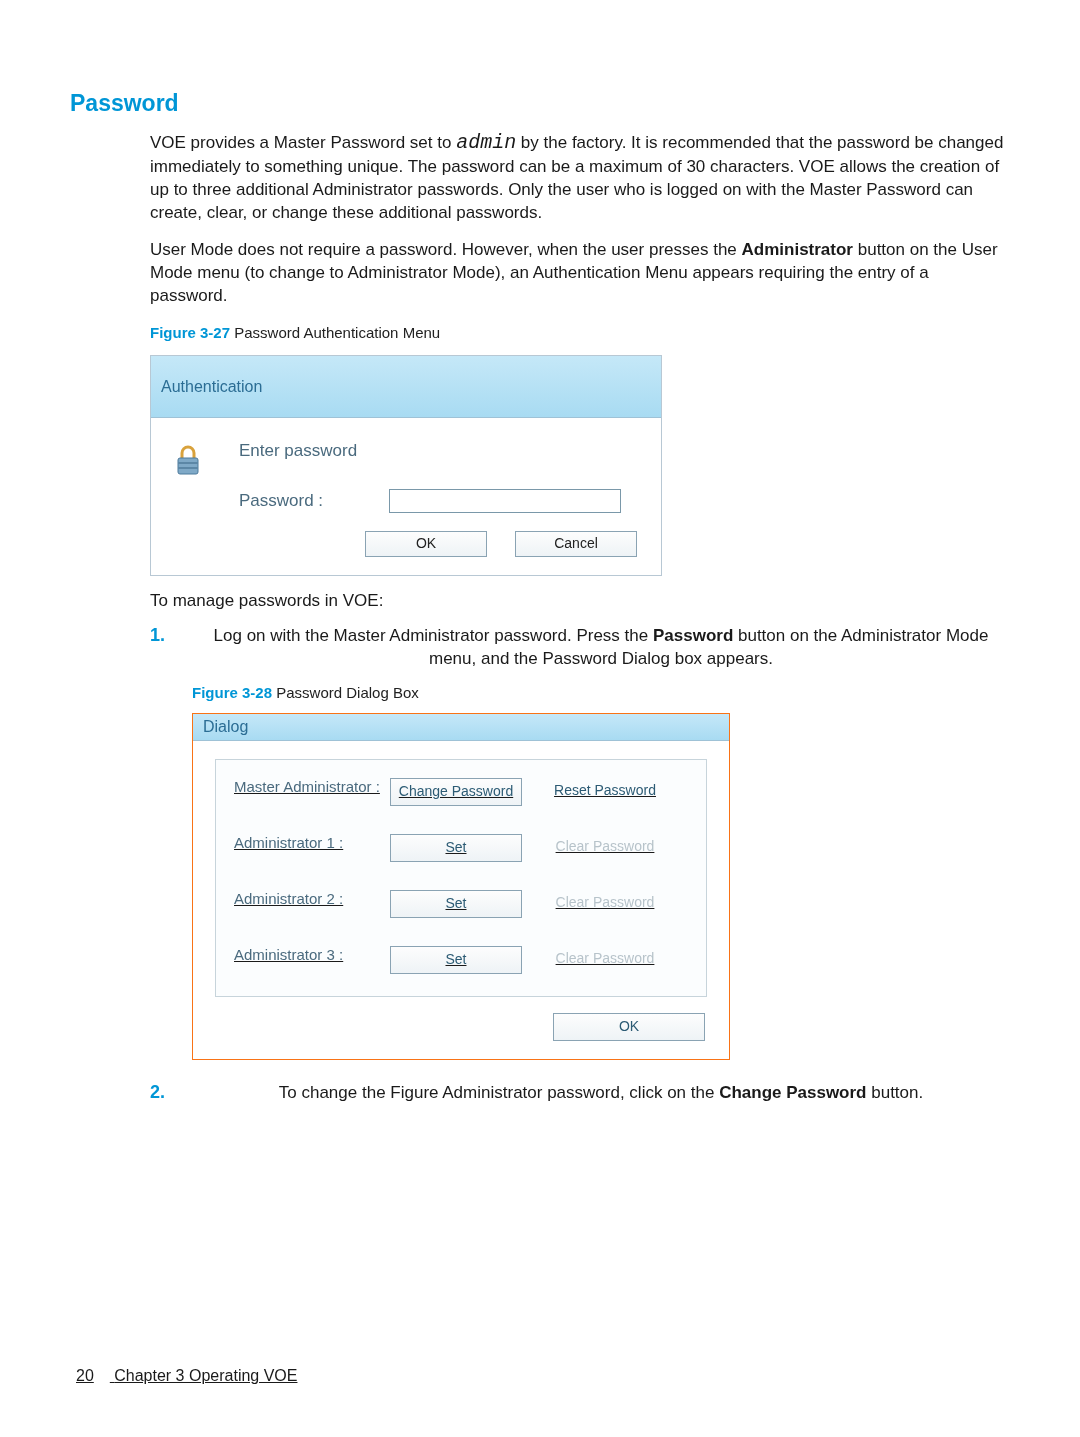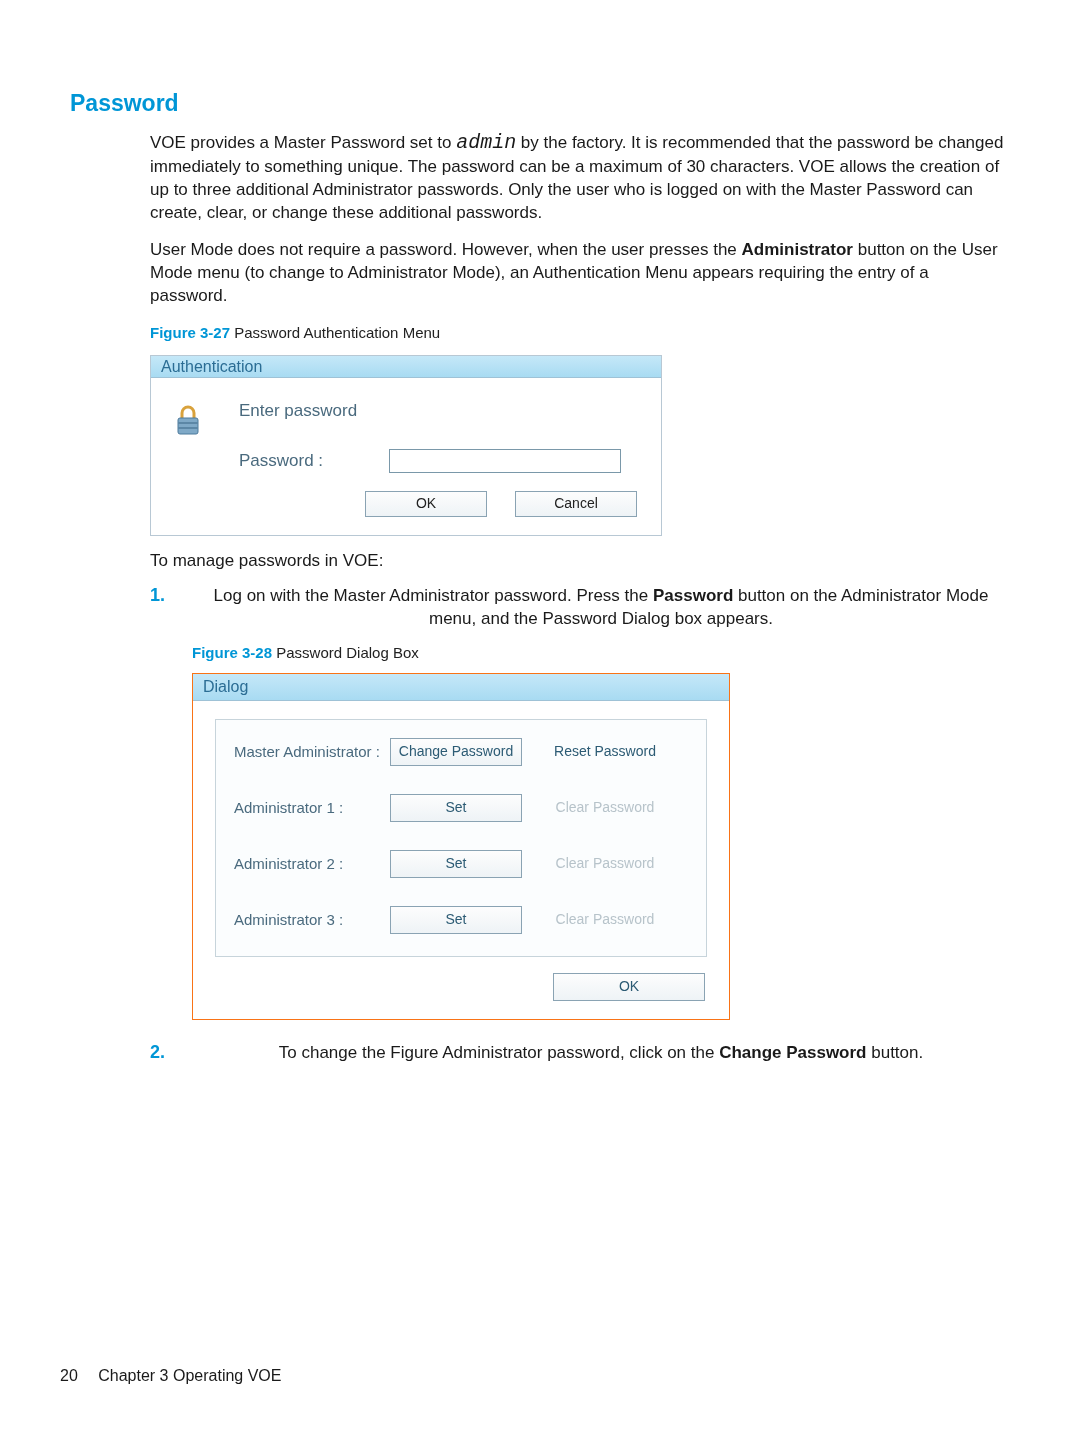--- a/index.html
+++ b/index.html
@@ -41,21 +41,21 @@
   .auth-box {
     width: 510px;
     border: 1px solid #b8c8d4;
     background: #fff;
     margin-bottom: 14px;
   }
   .auth-title {
     background: linear-gradient(#c5e8f8, #a8dbf2);
     color: #2b6d94;
     font-size: 16px;
-    padding: 0 10px;
+    padding: 20px 10px;
     border-bottom: 1px solid #9fc2d6;
   }
   .auth-body {
     display: flex;
     padding: 22px 22px 18px 22px;
     gap: 28px;
   }
   .auth-left { width: 38px; padding-top: 4px; }
   .auth-center { flex: 1; color: #4a6a7e; font-size: 17px; }
   .auth-center .row1 { margin-bottom: 26px; }
@@ -102,22 +102,23 @@
     padding: 4px 10px;
     border-bottom: 1px solid #9fc2d6;
   }
   .dialog-inner {
     margin: 18px 22px 0 22px;
     border: 1px solid #c7d4db;
     background: #fbfdfe;
     padding: 4px 0 8px 0;
   }
   .drow {
-    display:flex; align-items:center;
+    display:flex; 
     padding: 14px 18px;
+    text-decoration: underline;
   }
   .drow + .drow { border-top: 0; }
   .dlabel { width: 180px; color:#4a6a7e; font-size:15px; }
   .dbtn {
     width: 150px; height: 26px;
     border: 1px solid #8aa3b3;
     background: linear-gradient(#fdfdfd,#eef3f6);
     font-size: 14px; color:#2c5b74;
     text-align:center; line-height:24px;
     margin-right: 18px;
@@ -138,22 +139,23 @@
   .okbtn {
     width: 150px; height: 26px;
     border: 1px solid #8aa3b3;
     background: linear-gradient(#fdfdfd,#eef3f6);
     font-size: 14px; color:#2c5b74;
     text-align:center; line-height:24px;
   }
 
   .footer {
     position:absolute;
-    bottom: 52px; left: 60px;
+    bottom: 52px; left: 76px;
     font-size: 16px;
+    text-decoration: underline;
   }
   .footer .pn { margin-right: 16px; }
 </style>
 </head>
 <body>
 
 <div class="page">
   <h2 class="section-heading">Password</h2>
 
   <div class="body-block">

